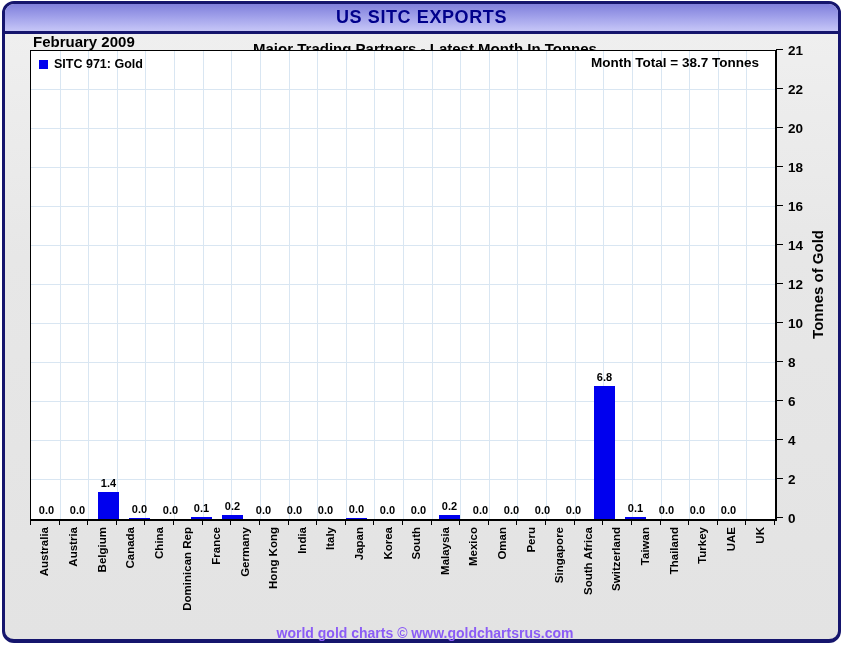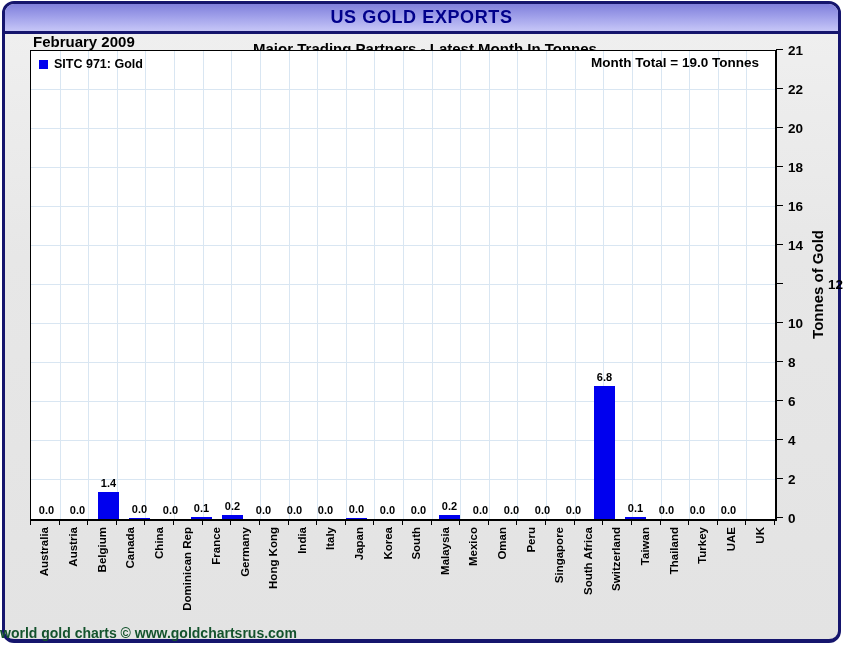--- a/index.html
+++ b/index.html
@@ -39,28 +39,28 @@
   .xticks{position:absolute;left:30px;top:520px;width:746px;height:5px;}
   .xticks i{position:absolute;top:0;width:1px;height:5px;background:#000;}
   .xlabels{position:absolute;left:30px;top:527px;width:744px;height:100px;display:flex;}
   .xc{flex:1;display:flex;justify-content:center;align-items:flex-start;overflow:visible;}
   .xc span{writing-mode:vertical-rl;transform:rotate(180deg);font-size:11.5px;font-weight:bold;color:#000;white-space:nowrap;}
   .yaxis{position:absolute;left:776px;top:50px;width:44px;height:468px;}
   .yaxis i{position:absolute;left:0;width:7px;height:1px;background:#000;}
   .yaxis b{position:absolute;left:12px;font-size:13.5px;font-weight:bold;color:#000;transform:translateY(50%);}
   .ylabel{position:absolute;left:799px;top:50px;width:36px;height:468px;display:flex;align-items:center;justify-content:center;}
   .ylabel span{writing-mode:vertical-rl;transform:rotate(180deg);font-size:15px;font-weight:bold;color:#000;white-space:nowrap;}
-  .footer{position:absolute;left:0;top:625px;width:100%;font-size:14px;font-weight:bold;color:#14532d;}
+  .footer{position:absolute;left:0;top:625px;width:100%;text-align:center;font-size:14px;font-weight:bold;color:#8b5cf6;}
 </style>
 </head>
 <body>
 
 <div class="frame">
   <div class="titlebar">
-    <span class="t">US GOLD EXPORTS</span>
+    <span class="t">US SITC EXPORTS</span>
   </div>
 </div>
 
 <div class="hdr-date">February 2009</div>
 <div class="hdr-sub">Major Trading Partners - Latest Month In Tonnes</div>
 
 <div class="plot">
   <div class="grid-v" style="left: 3.84615%;"></div>
     <div class="grid-v" style="left: 7.69231%;"></div>
     <div class="grid-v" style="left: 11.5385%;"></div>
@@ -174,21 +174,21 @@
       </div>
       <div class="col">
         <div class="val" style="bottom: calc(0% + 3px);">0.0</div>
       </div>
       <div class="col"></div>
     </div>
   <div class="legend">
     <span class="sq"></span>
     <span class="lt">SITC 971: Gold</span>
   </div>
-  <div class="mtotal">Month Total = 19.0 Tonnes</div>
+  <div class="mtotal">Month Total = 38.7 Tonnes</div>
 </div>
 
 <div class="xticks">
     <i style="left: 0px;"></i>
     <i style="left: 29px;"></i>
     <i style="left: 57px;"></i>
     <i style="left: 86px;"></i>
     <i style="left: 114px;"></i>
     <i style="left: 143px;"></i>
     <i style="left: 172px;"></i>
@@ -300,21 +300,21 @@
     <b style="bottom: 8.33333%;">2</b>
     <i style="bottom: 16.6667%;"></i>
     <b style="bottom: 16.6667%;">4</b>
     <i style="bottom: 25%;"></i>
     <b style="bottom: 25%;">6</b>
     <i style="bottom: 33.3333%;"></i>
     <b style="bottom: 33.3333%;">8</b>
     <i style="bottom: 41.6667%;"></i>
     <b style="bottom: 41.6667%;">10</b>
     <i style="bottom: 50%;"></i>
-    <b style="bottom: 50%; margin-left: 40px;">12</b>
+    <b style="bottom: 50%;">12</b>
     <i style="bottom: 58.3333%;"></i>
     <b style="bottom: 58.3333%;">14</b>
     <i style="bottom: 66.6667%;"></i>
     <b style="bottom: 66.6667%;">16</b>
     <i style="bottom: 75%;"></i>
     <b style="bottom: 75%;">18</b>
     <i style="bottom: 83.3333%;"></i>
     <b style="bottom: 83.3333%;">20</b>
     <i style="bottom: 91.6667%;"></i>
     <b style="bottom: 91.6667%;">22</b>

